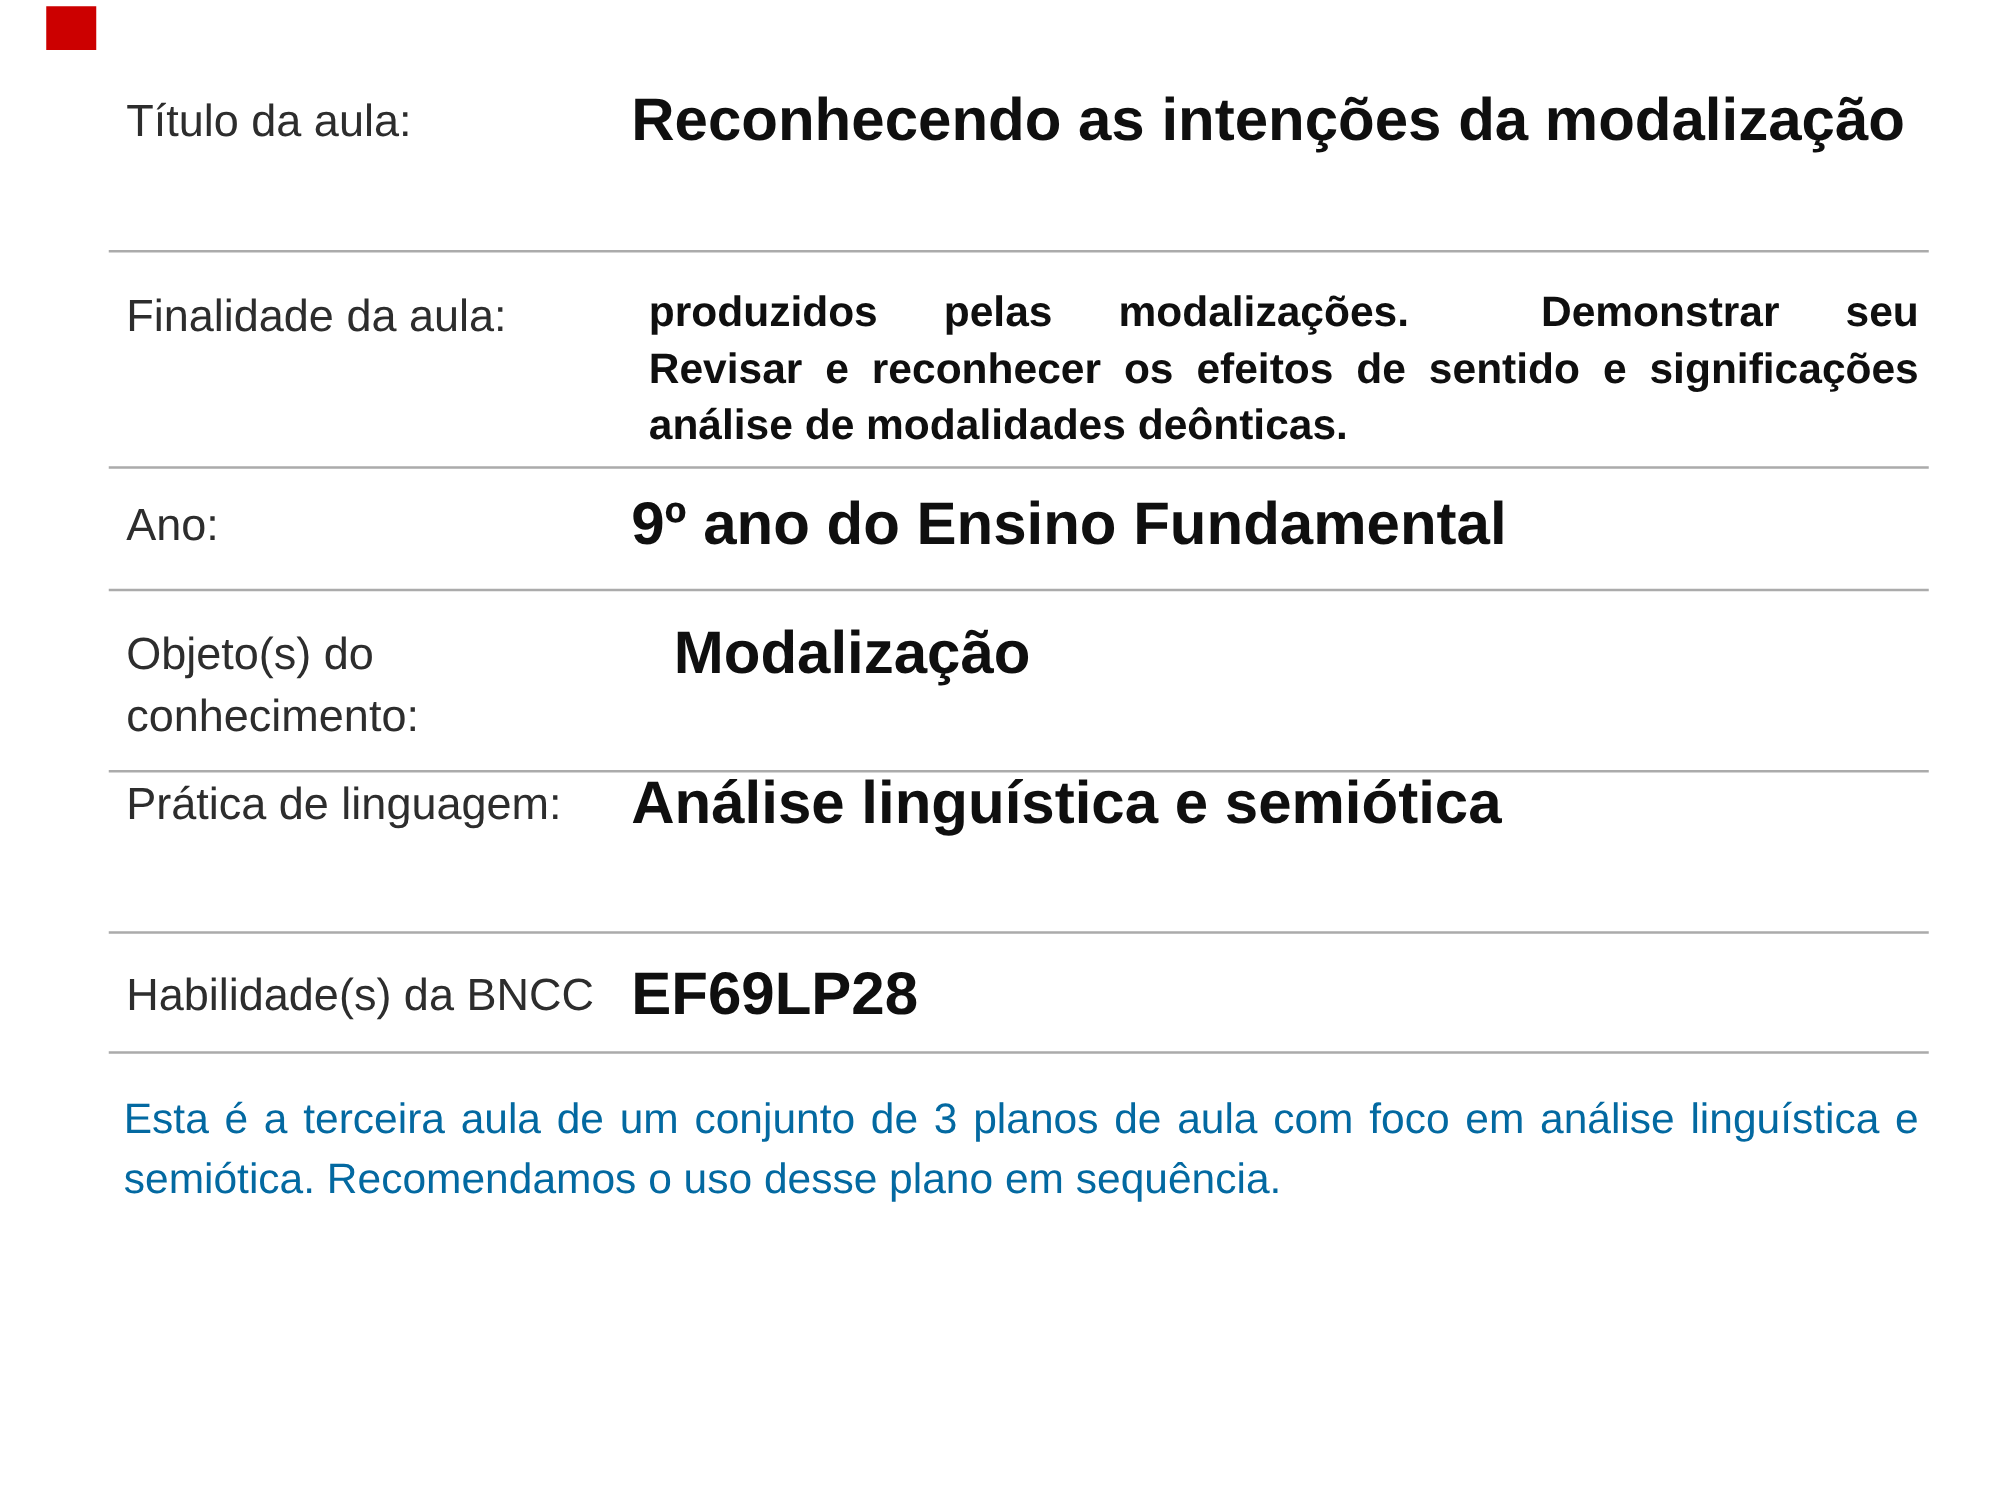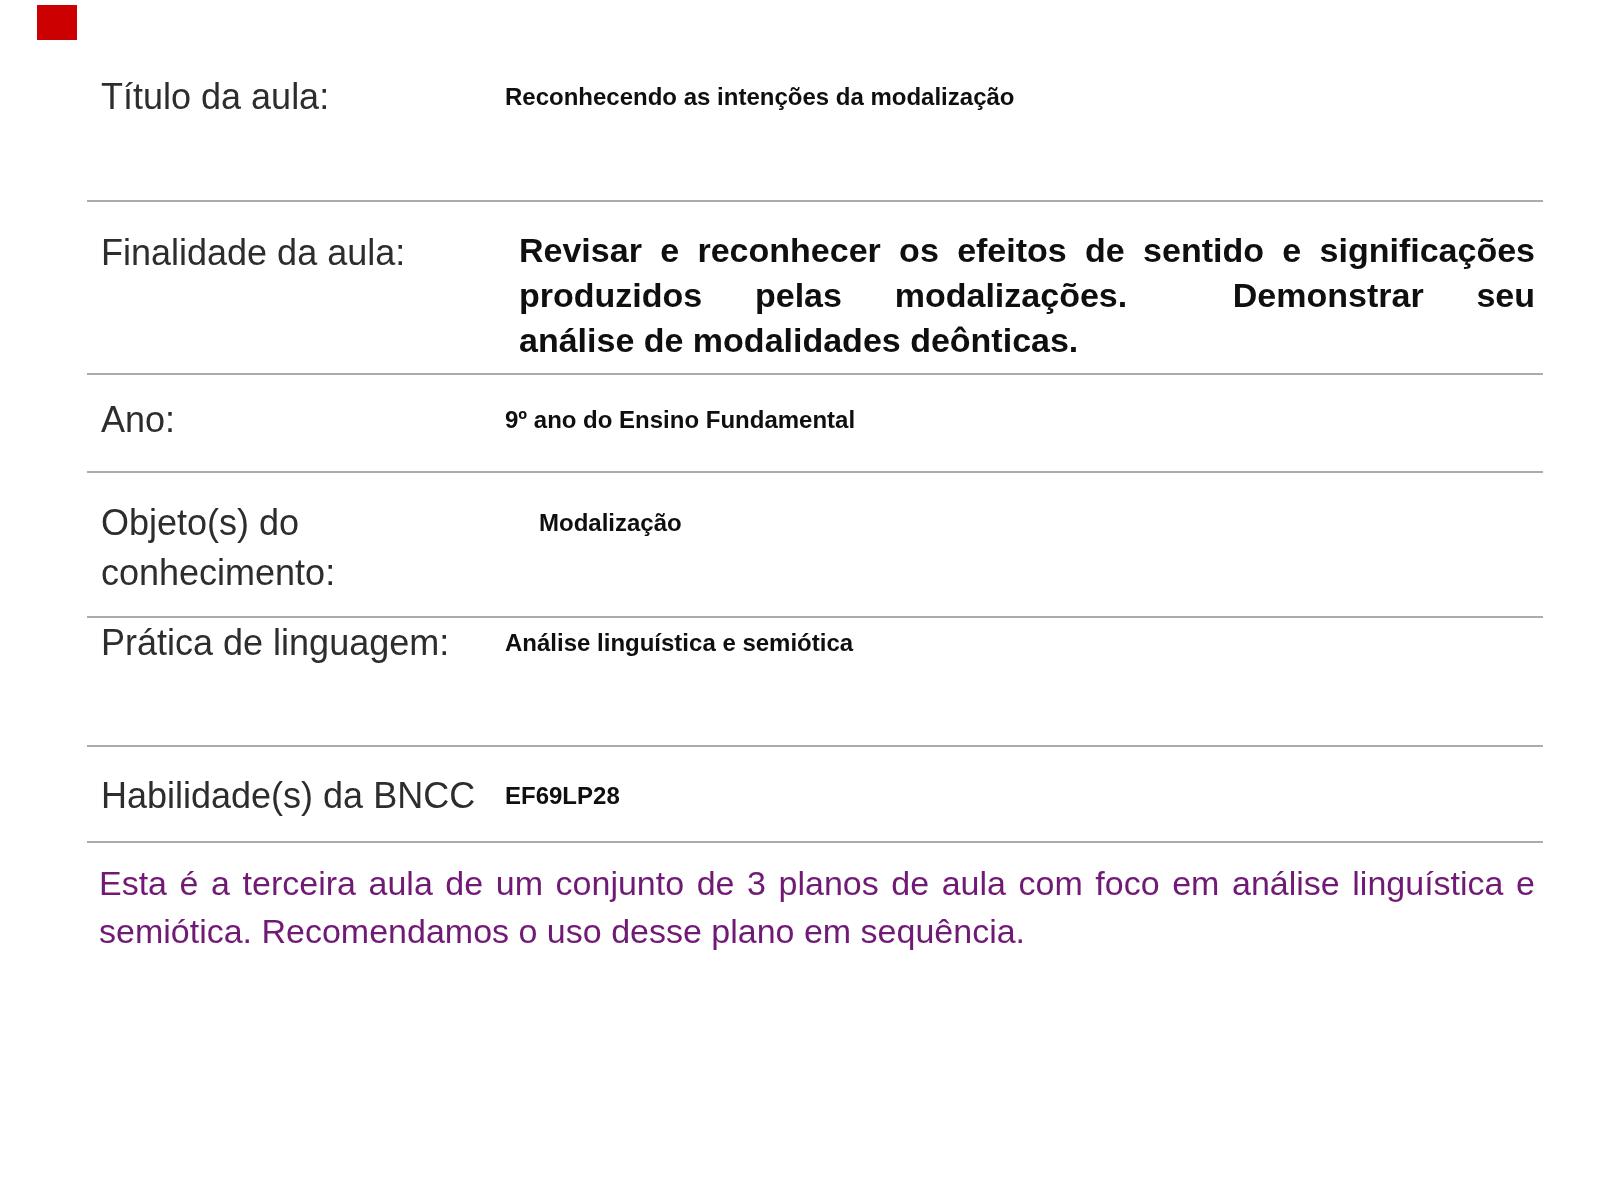--- a/index.html
+++ b/index.html
@@ -40,21 +40,21 @@
     padding-left: 14px;
     flex: 0 0 418px;
     font-size: 36px;
     line-height: 50px;
     font-weight: 400;
     color: #2d2d2d;
   }
   .cell-value {
     flex: 1 1 auto;
     padding-right: 8px;
-    font-size: 24px;
+    font-size: 48px;
     line-height: 50px;
     font-weight: 700;
     color: #0f0f0f;
   }
   .row-titulo     { padding-top: 72px; padding-bottom: 78px; }
   .row-finalidade { padding-top: 26px; padding-bottom: 10px; gap: 14px; }
   .row-ano        { padding-top: 20px; padding-bottom: 26px; }
   .row-objeto     { padding-top: 25px; padding-bottom: 18px; gap: 34px; }
   .row-pratica    { padding-bottom: 77px; }
   .row-habilidade { padding-top: 24px; padding-bottom: 20px; align-items: center; }
@@ -67,46 +67,46 @@
     text-align: justify;
     text-align-last: justify;
   }
   .jline.last {
     text-align: justify;
     text-align-last: left;
   }
   .footer-note {
     box-sizing: border-box;
     width: 100%;
-    padding: 16px 8px 0 12px;
+    padding: 28px 8px 0 12px;
     font-size: 34px;
     line-height: 48px;
     font-weight: 400;
-    color: #701a75;
+    color: #0369a1;
   }
 </style>
 </head>
 <body>
 
 <div class="page">
 
   <div class="red-mark"></div>
 
   <div class="info-table">
 
     <div class="row row-titulo">
       <div class="cell-label">Título da aula:</div>
       <div class="cell-value">Reconhecendo as intenções da modalização</div>
     </div>
 
     <div class="row row-finalidade">
       <div class="cell-label">Finalidade da aula:</div>
       <div class="cell-value">
+        <div class="jline">produzidos pelas modalizações.&nbsp; Demonstrar seu</div>
         <div class="jline">Revisar e reconhecer os efeitos de sentido e significações</div>
-        <div class="jline">produzidos pelas modalizações.&nbsp; Demonstrar seu</div>
         <div class="jline last">análise de modalidades deônticas.</div>
       </div>
     </div>
 
     <div class="row row-ano">
       <div class="cell-label">Ano:</div>
       <div class="cell-value">9º ano do Ensino Fundamental</div>
     </div>
 
     <div class="row row-objeto">

